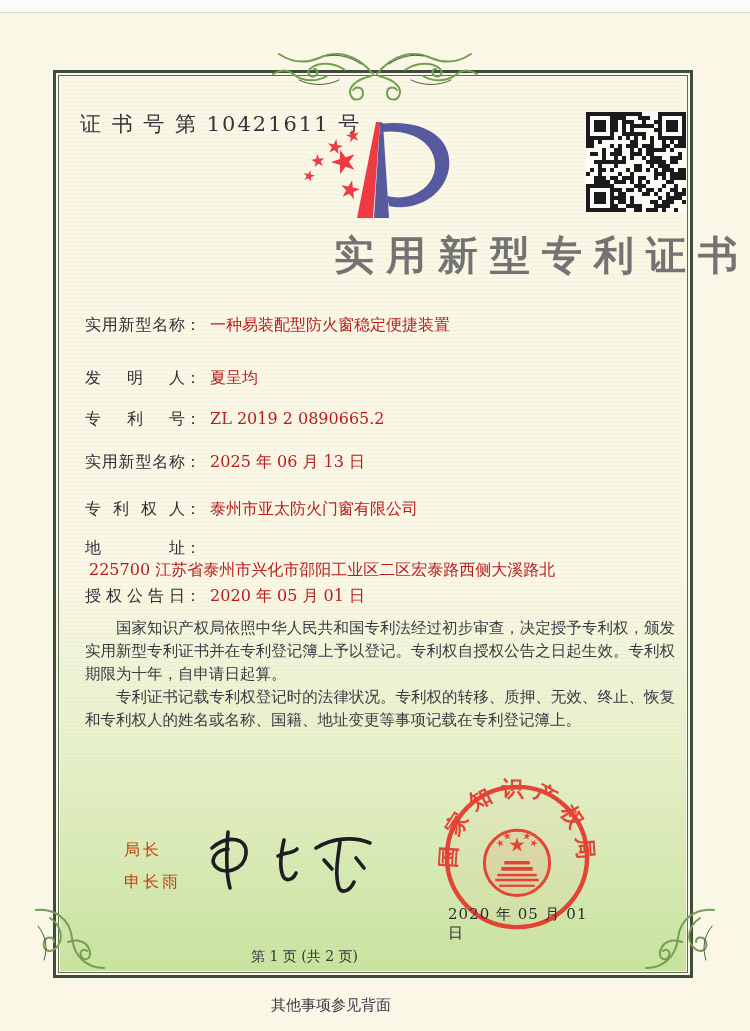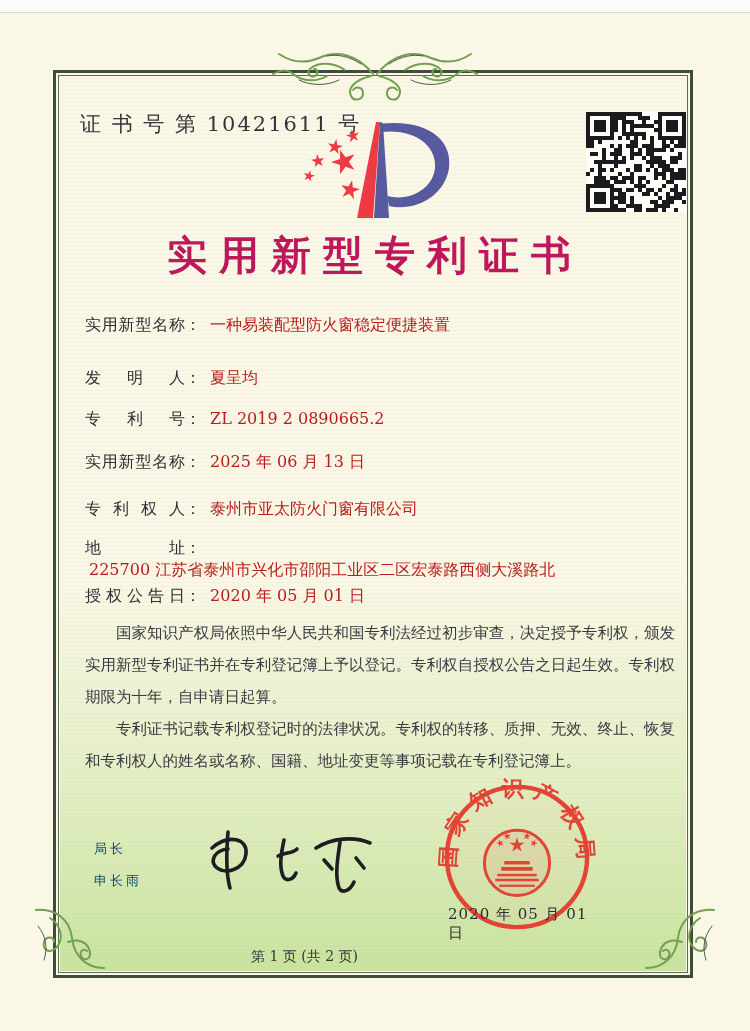--- a/index.html
+++ b/index.html
@@ -17,36 +17,36 @@
     position:absolute;inset:4px;
     background:
       repeating-linear-gradient(0deg, rgba(130,170,100,.06) 0 1px, rgba(0,0,0,0) 1px 4px),
       linear-gradient(180deg, rgba(235,244,215,0) 0%, rgba(235,244,215,0) 56%, rgba(214,234,178,.55) 76%, rgba(199,226,156,.95) 100%);
   }
   
   .cert-no{position:absolute;left:80px;top:110px;font-size:21px;letter-spacing:2px;color:#33333a;}
   .logo{position:absolute;left:287px;top:116px;}
   .qr{position:absolute;left:586px;top:112px;width:100px;height:100px;background:#fdfdf8;}
   .title{
-    position:absolute;left:0;top:228px;width:750px;text-align:center;
-    font-size:40px;font-weight:600;letter-spacing:12px;color:#be185d;
+    position:absolute;left:0;top:228px;width:750px;text-align:right;
+    font-size:40px;font-weight:600;letter-spacing:12px;color:#737373;
   }
   
   .rows{position:absolute;left:85px;top:0;width:600px;font-size:16px;}
   .frow{position:absolute;left:0;width:600px;line-height:22px;}
   .flabel{display:inline-block;width:100px;text-align:justify;text-align-last:justify;vertical-align:top;color:#2e2e34;}
   .colon{vertical-align:top;}
   .fvalue{display:inline-block;vertical-align:top;margin-left:4px;color:#b91c1c;}
   .fvalue.wrap{width:475px;}
   .grant2{position:absolute;left:363px;top:0;}
   
-  .paras{position:absolute;left:85px;top:617px;width:590px;font-size:15.5px;line-height:32px;color:#3a3a42;text-align:justify;}
+  .paras{position:absolute;left:85px;top:617px;width:590px;font-size:15.5px;line-height:23px;color:#3a3a42;text-align:justify;}
   .paras p{margin:0;text-indent:2em;}
   
-  .director{position:absolute;left:94px;font-size:13px;letter-spacing:3px;color:#0c4a6e;}
+  .director{position:absolute;left:124px;font-size:16px;letter-spacing:3px;color:#c2410c;}
   .sig{position:absolute;left:198px;top:818px;}
   .seal{position:absolute;left:438px;top:778px;z-index:2;opacity:.93;}
   .seal-date{position:absolute;left:448px;top:905px;width:160px;font-size:15px;letter-spacing:1px;color:#2c2c30;z-index:3;}
   .page-ind{position:absolute;left:251px;top:948px;width:180px;text-align:left;font-size:14px;color:#33333a;z-index:3;}
   .back-note{position:absolute;left:0;top:996px;width:662px;text-align:center;font-size:15px;color:#3a3a42;}
   .orn{position:absolute;z-index:1;}
 </style>
 </head>
 <body>
 
@@ -187,13 +187,14 @@
         <rect x="64" y="90" width="32" height="4" rx="1"></rect>
         <rect x="60" y="97" width="40" height="2.6"></rect>
         <rect x="58" y="102" width="44" height="2.6"></rect>
         <rect x="62" y="108" width="36" height="2.2"></rect>
       </g>
     </g>
   </svg>
   <div class="seal-date">2020 年 05 月 01 日</div>
 
   <div class="page-ind">第 1 页 (共 2 页)</div>
+  <div class="back-note">其他事项参见背面</div>
 </div>
 
 </body></html>

